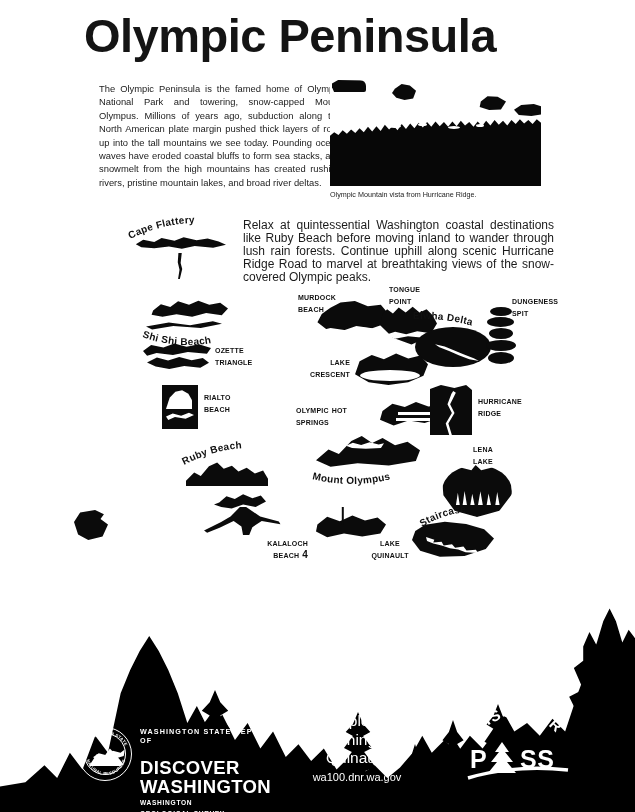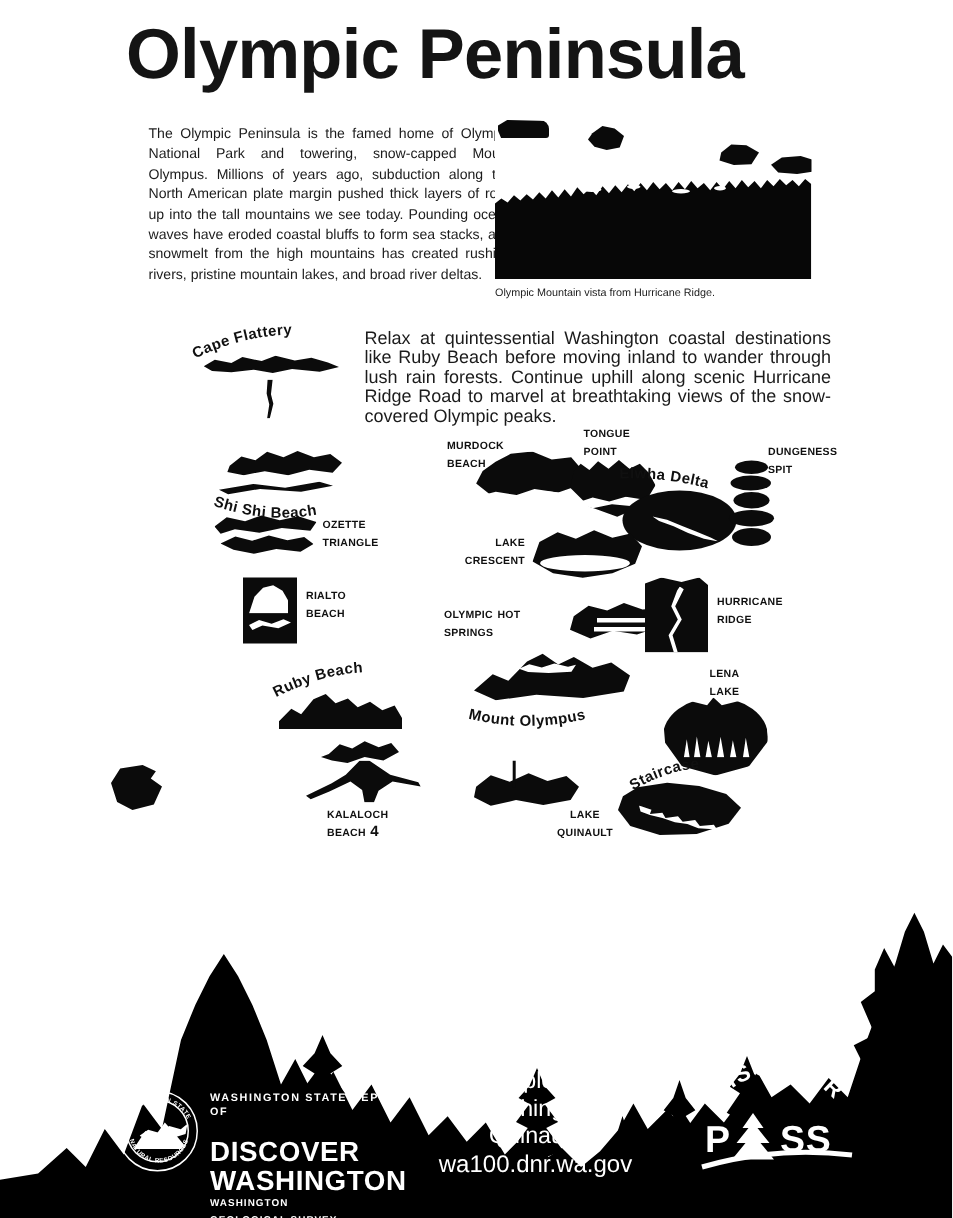--- a/index.html
+++ b/index.html
@@ -161,21 +161,21 @@
     margin-top:3px;
     font-size:6.6px; font-weight:700; letter-spacing:0.7px;
     line-height:8.4px; color:#ffffff;
   }
 
   .explore {
     position:absolute; left:272px; bottom:26px; width:170px;
     text-align:center; color:#ffffff;
     font-size:15.5px; line-height:18.5px; font-weight:400;
   }
-  .explore .url { font-size:16px;text-align:center; }
+  .explore .url { font-size:11px;text-align:center; }
 
   .discover {
     position:absolute; left:462px; bottom:30px; width:112px; height:84px;
   }
   .discover svg { display:block; overflow:visible; }
   .discover text {
     fill:#ffffff; font-family:"Liberation Sans", sans-serif; font-weight:700;
   }
 </style>
 </head>
@@ -266,21 +266,21 @@
       </div>
       <div class="ink" style="left:4px;top:15px;width:82px;height:26px;
                   clip-path:polygon(0 80%,10% 48%,18% 62%,28% 24%,38% 10%,46% 34%,56% 22%,64% 44%,74% 30%,84% 52%,94% 40%,100% 72%,100% 100%,0 100%);"></div>
     </div>
 
     <div class="spot" style="left:200px;top:288px;">
       <div class="ink" style="left:14px;top:0;width:52px;height:20px;
                   clip-path:polygon(10% 48%,24% 16%,40% 30%,56% 6%,74% 26%,90% 12%,100% 42%,80% 70%,56% 58%,34% 78%,14% 70%,0 58%);"></div>
       <div class="ink" style="left:4px;top:14px;width:78px;height:28px;
                   clip-path:polygon(46% 0,54% 0,72% 34%,96% 52%,98% 62%,74% 50%,62% 72%,58% 100%,50% 100%,48% 70%,38% 50%,20% 74%,4% 92%,0 84%,22% 54%,34% 34%);"></div>
-      <div class="lbl two" style="position:absolute;left:18px;top:44px;width:90px;text-align:left;">
+      <div class="lbl two" style="position:absolute;left:18px;top:44px;width:90px;text-align:right;">
         <div>Kalaloch</div>
         <div>Beach 4</div>
       </div>
     </div>
 
     <div class="spot" style="left:74px;top:305px;">
       <div class="ink" style="left:0;top:0;width:34px;height:30px;
                   clip-path:polygon(18% 8%,62% 0,88% 14%,78% 30%,100% 48%,84% 88%,42% 100%,12% 82%,0 40%);"></div>
     </div>
 

